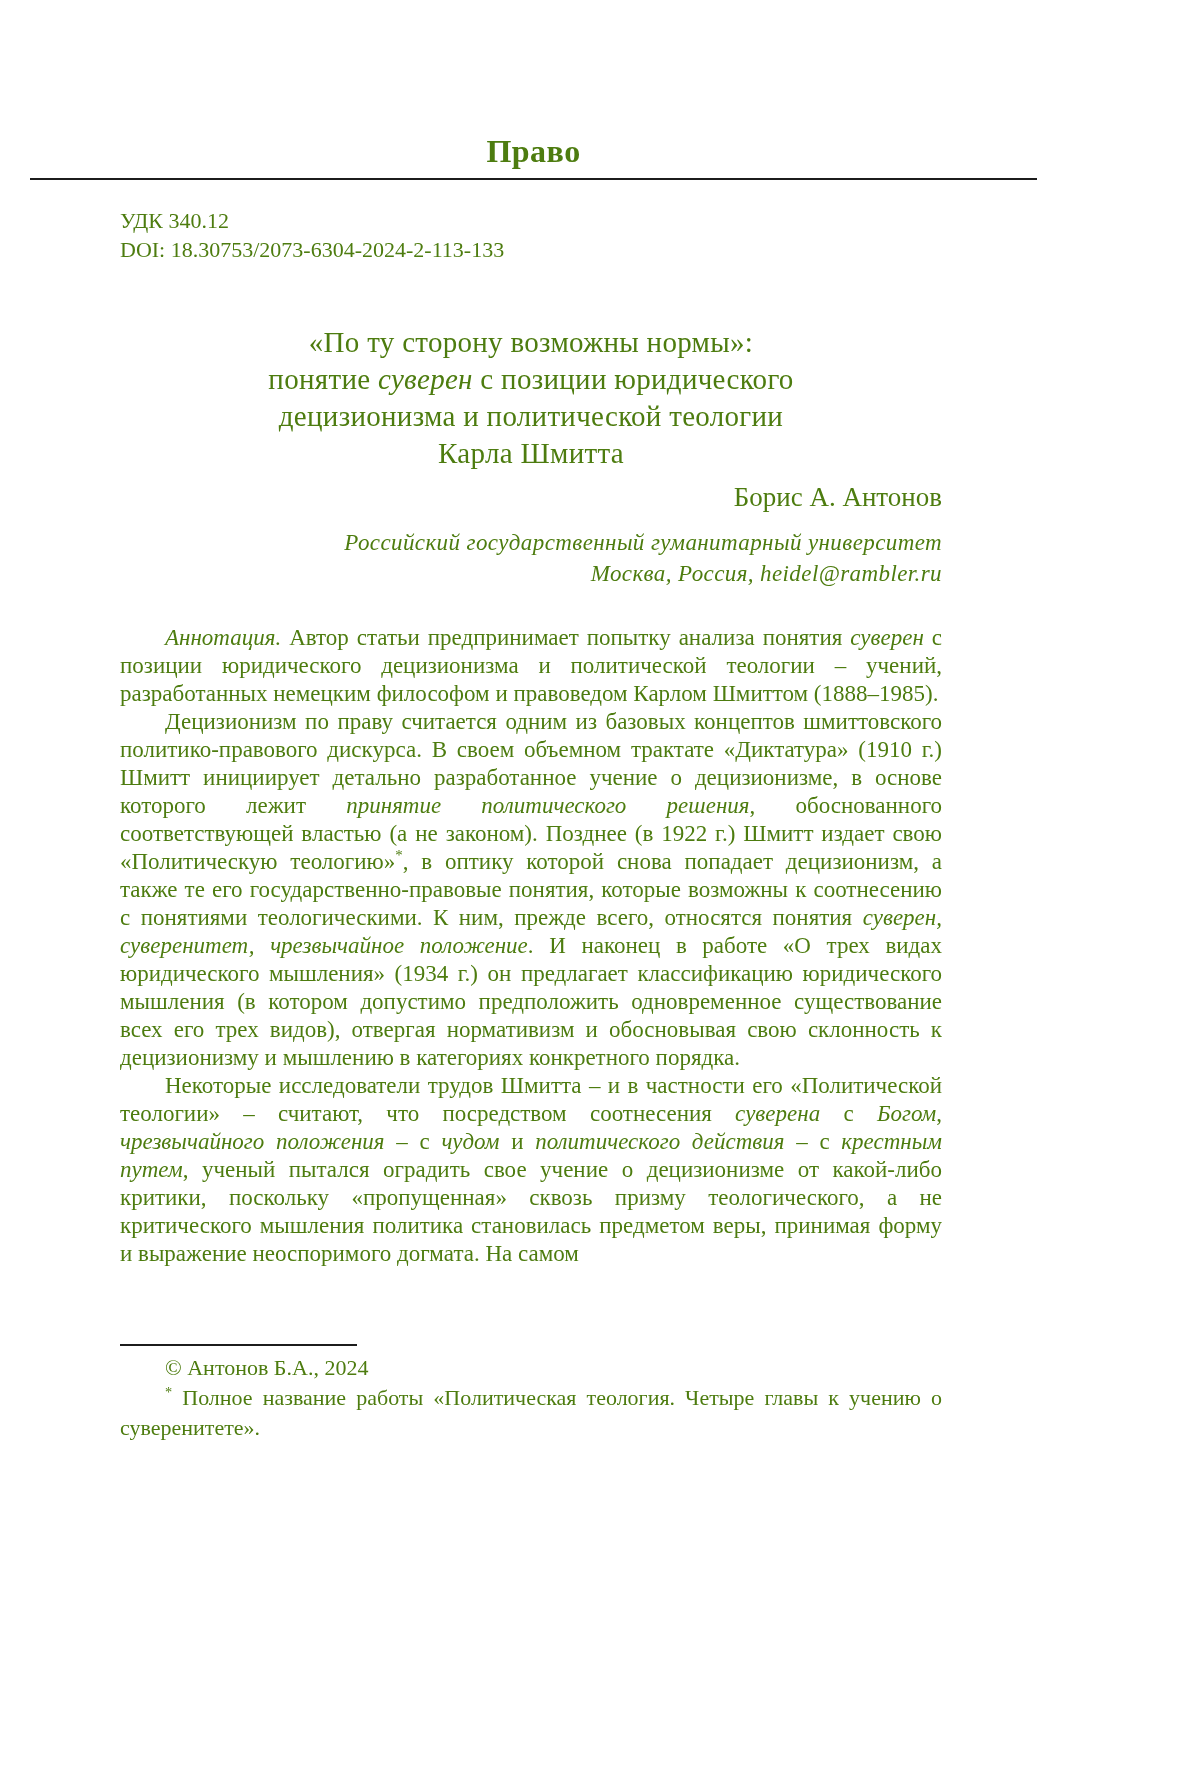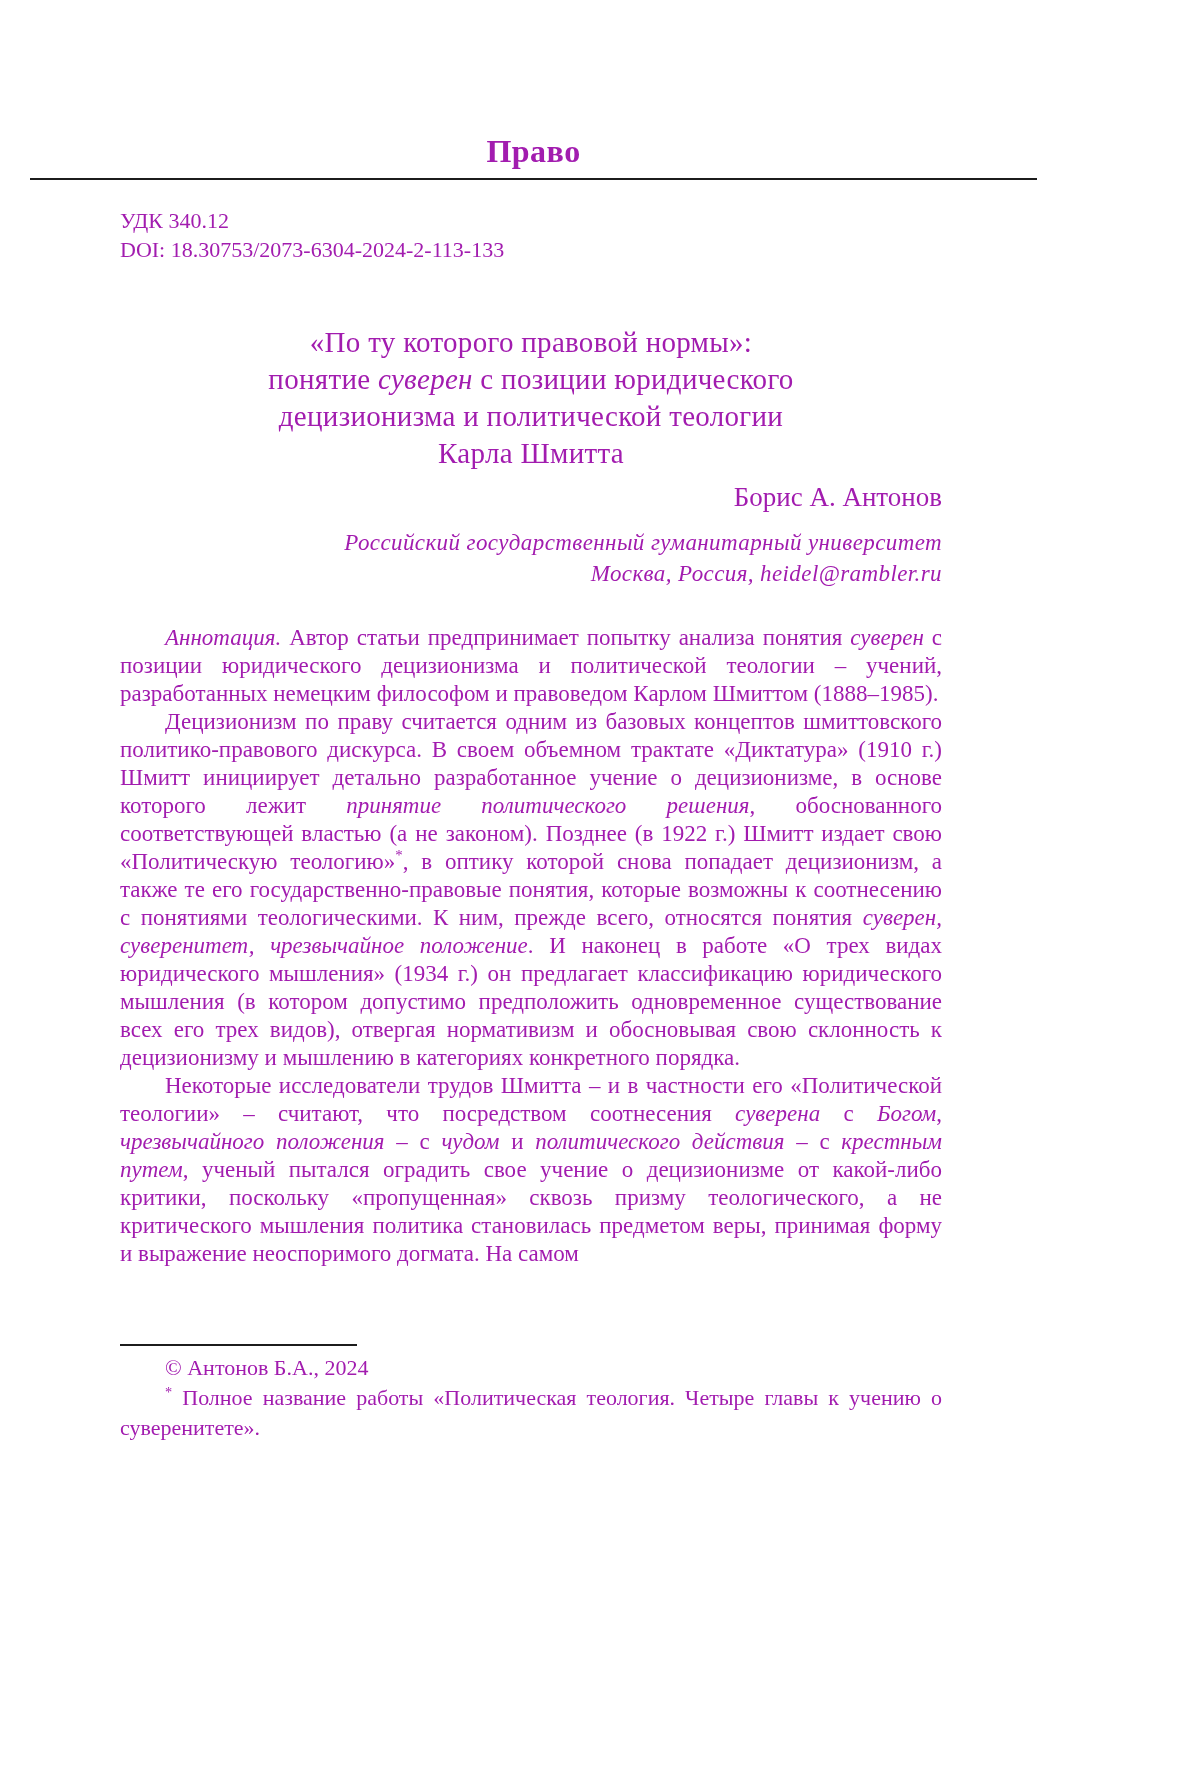--- a/index.html
+++ b/index.html
@@ -3,21 +3,21 @@
 <meta charset="utf-8">
 <style>
   * { box-sizing: border-box; }
   html, body { margin: 0; padding: 0; background: #ffffff; }
   .page {
     position: relative;
     width: 1200px;
     height: 1780px;
     background: #ffffff;
     font-family: "Liberation Serif", "DejaVu Serif", serif;
-    color: #a21caf;
+    color: #4d7c0f;
     overflow: hidden;
     border-radius: 6px;
   }
   .section-head {
     position: absolute;
     top: 133px; left: 30px; width: 1007px;
     text-align: center;
     font-size: 32px;
     font-weight: 700;
     letter-spacing: 0.5px;
@@ -97,21 +97,21 @@
   <div class="section-head">Право</div>
 
   <div class="head-rule"></div>
 
   <div class="meta">
     <div>УДК 340.12</div>
     <div>DOI: 18.30753/2073-6304-2024-2-113-133</div>
   </div>
 
   <div class="title">
-    <div class="title-line"><span>«По ту которого правовой нормы»:</span></div>
+    <div class="title-line"><span>«По ту сторону возможны нормы»:</span></div>
     <div class="title-line"><span>понятие </span><span class="it">суверен</span><span> с позиции юридического</span></div>
     <div class="title-line"><span>децизионизма и политической теологии</span></div>
     <div class="title-line"><span>Карла Шмитта</span></div>
   </div>
 
   <div class="author">Борис А. Антонов</div>
 
   <div class="affil">
     <div>Российский государственный гуманитарный университет</div>
     <div>Москва, Россия, heidel@rambler.ru</div>

